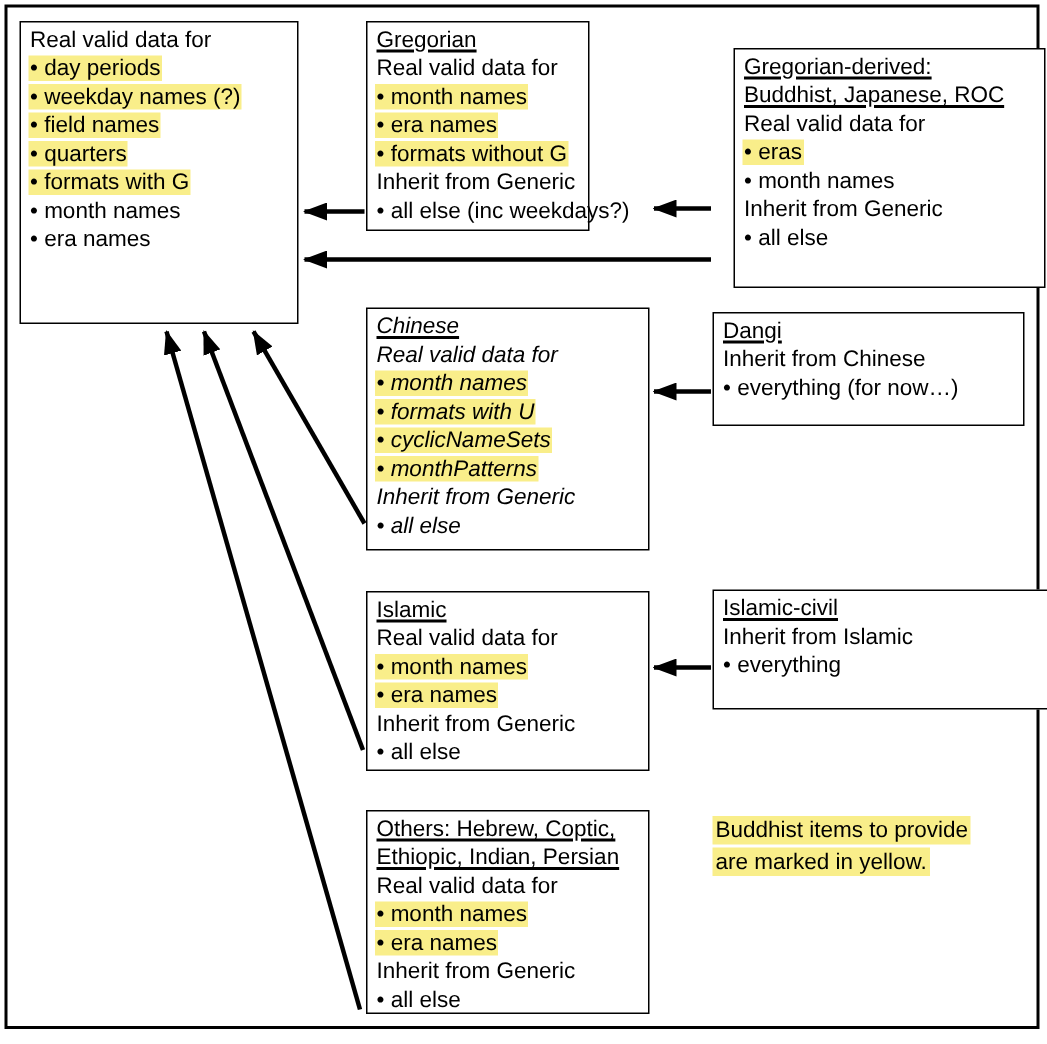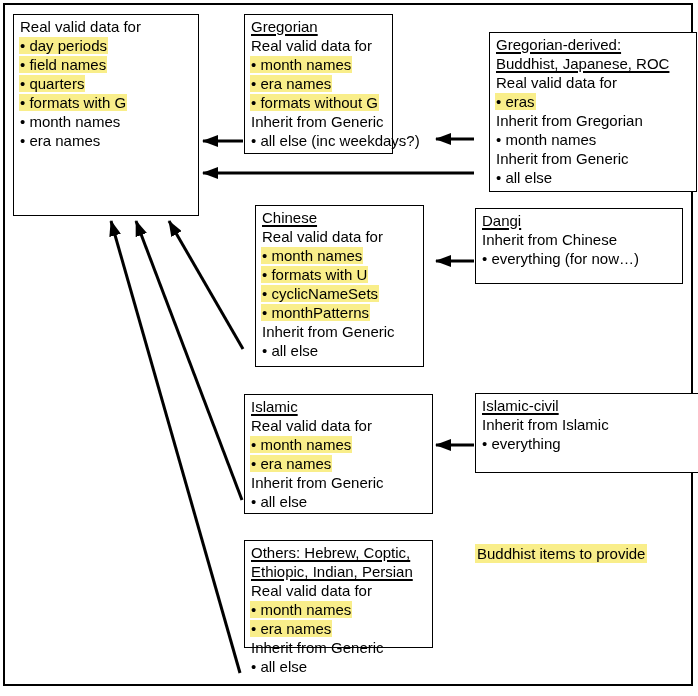--- a/index.html
+++ b/index.html
@@ -23,25 +23,25 @@
   .u {
     text-decoration:underline;
     text-decoration-thickness:1.5px;
     text-underline-offset:2px;
   }
   .hl { background:var(--hl); }
   
   #box-generic            { left:13px;  top:14px;  width:186px; height:202px; }
   #box-gregorian          { left:244px; top:14px;  width:149px; height:140px; }
   #box-gregorian-derived  { left:475px; top:32px;  width:208px; height:160px;margin-left:14px; }
-  #box-chinese            { left:255px; top:205px; width:169px; height:162px; }
+  #box-chinese            { left:244px; top:205px; width:189px; height:162px;font-style:italic; }
   #box-dangi              { left:475px; top:208px; width:208px; height:76px; }
   #box-islamic            { left:244px; top:394px; width:189px; height:120px; }
   #box-islamic-civil      { left:475px; top:393px; width:233px; height:80px; }
-  #box-others             { left:244px; top:540px; width:189px; height:108px; }
+  #box-others             { left:244px; top:540px; width:189px; height:136px; }
   .note {
     position:absolute; left:475px; top:543px;
     font-size:15px; line-height:21px; white-space:nowrap;
   }
   .note span { padding:1px 2px; }
   #arrows {
     position:absolute; left:0; top:0; pointer-events:none;
   }
   #arrows line { stroke:#000; stroke-width:3; }
 </style>
@@ -62,41 +62,41 @@
     <line x1="474" y1="261" x2="436" y2="261" marker-end="url(#ah)"></line>
     <line x1="474" y1="445" x2="436" y2="445" marker-end="url(#ah)"></line>
     <line x1="243" y1="349" x2="169" y2="221" marker-end="url(#ah)"></line>
     <line x1="242" y1="500" x2="136" y2="221" marker-end="url(#ah)"></line>
     <line x1="240" y1="673" x2="111" y2="221" marker-end="url(#ah)"></line>
   </svg>
 
 <div class="box" id="box-generic">
     <div><span>Real valid data for</span></div>
     <div><span class="hl">• day periods</span></div>
+    <div><span class="hl">• weekday names (?)</span></div>
     <div><span class="hl">• field names</span></div>
     <div><span class="hl">• quarters</span></div>
     <div><span class="hl">• formats with G</span></div>
     <div><span>• month names</span></div>
     <div><span>• era names</span></div>
   </div>
 <div class="box" id="box-gregorian">
     <div><span class="u">Gregorian</span></div>
     <div><span>Real valid data for</span></div>
     <div><span class="hl">• month names</span></div>
     <div><span class="hl">• era names</span></div>
     <div><span class="hl">• formats without G</span></div>
     <div><span>Inherit from Generic</span></div>
     <div><span>• all else (inc weekdays?)</span></div>
   </div>
 <div class="box" id="box-gregorian-derived">
     <div><span class="u">Gregorian-derived:</span></div>
     <div><span class="u">Buddhist, Japanese, ROC</span></div>
     <div><span>Real valid data for</span></div>
     <div><span class="hl">• eras</span></div>
-    <div><span>Inherit from Gregorian</span></div>
     <div><span>• month names</span></div>
     <div><span>Inherit from Generic</span></div>
     <div><span>• all else</span></div>
   </div>
 <div class="box" id="box-chinese">
     <div><span class="u">Chinese</span></div>
     <div><span>Real valid data for</span></div>
     <div><span class="hl">• month names</span></div>
     <div><span class="hl">• formats with U</span></div>
     <div><span class="hl">• cyclicNameSets</span></div>
@@ -127,13 +127,14 @@
     <div><span class="u">Ethiopic, Indian, Persian</span></div>
     <div><span>Real valid data for</span></div>
     <div><span class="hl">• month names</span></div>
     <div><span class="hl">• era names</span></div>
     <div><span>Inherit from Generic</span></div>
     <div><span>• all else</span></div>
   </div>
 
 <div class="note">
     <div><span class="hl">Buddhist items to provide</span></div>
+    <div><span class="hl">are marked in yellow.</span></div>
   </div>
 
 </body></html>

